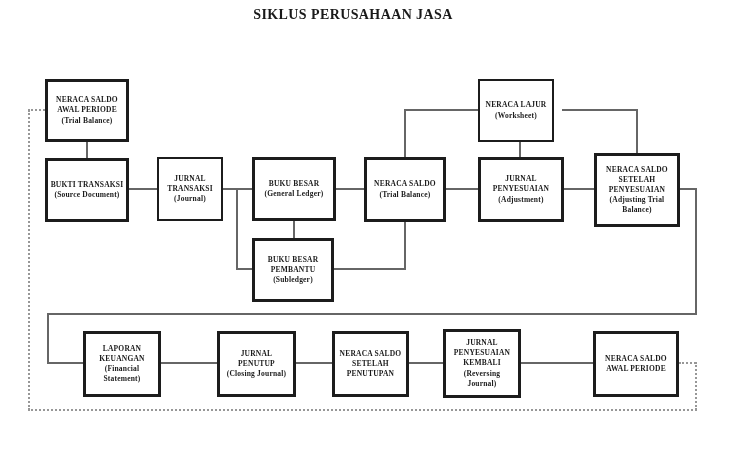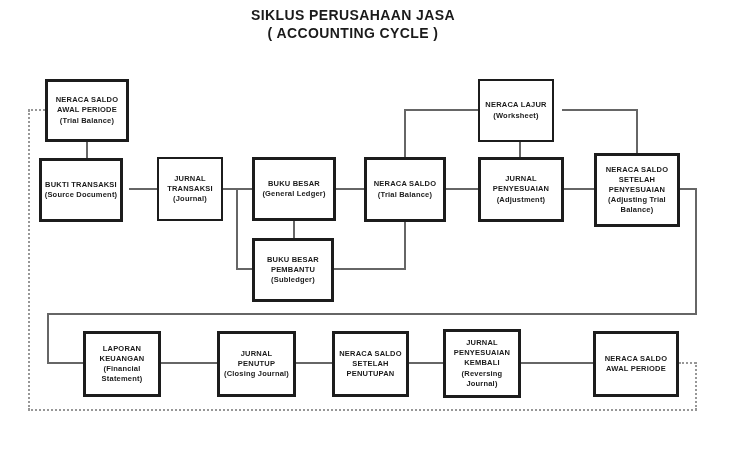--- a/index.html
+++ b/index.html
@@ -1,18 +1,18 @@
 <!DOCTYPE html>
 <html><head>
 <meta charset="utf-8">
 <style>
   html,body { margin:0; padding:0; background:#ffffff; }
   .canvas {
     position:relative; width:750px; height:450px; background:#ffffff;
-    font-family:Liberation Sans, sans-serif; overflow:hidden;
+    font-family:Liberation Serif, serif; overflow:hidden;
   }
   .title {
     position:absolute; left:0; top:6px; width:706px; text-align:center;
     font-weight:bold; font-size:14px; line-height:18px; letter-spacing:0.4px;
     color:#1a1a1a;
   }
   .box {
     position:absolute; box-sizing:border-box; border:3px solid #1c1c1c;
     background:#ffffff; display:flex; align-items:center; justify-content:center;
     text-align:center; font-size:7.5px; font-weight:bold; color:#1a1a1a;
@@ -24,27 +24,26 @@
   .dhline { position:absolute; height:0; border-top:2px dotted #979797; }
   .dvline { position:absolute; width:0; border-left:2px dotted #979797; }
 </style>
 </head>
 <body>
 
 <div class="canvas">
 
   <div class="title">
     <div>SIKLUS PERUSAHAAN JASA</div>
-    <div>( ACCOUNTING CYCLE )</div>
   </div>
 
   <div class="box" style="left:45px;top:79px;width:84px;height:63px">NERACA SALDO
 AWAL PERIODE
 (Trial Balance)</div>
-  <div class="box" style="left:39px;top:158px;width:84px;height:64px">BUKTI TRANSAKSI
+  <div class="box" style="left:45px;top:158px;width:84px;height:64px">BUKTI TRANSAKSI
 (Source Document)</div>
   <div class="box thin" style="left:157px;top:157px;width:66px;height:64px">JURNAL
 TRANSAKSI
 (Journal)</div>
   <div class="box" style="left:252px;top:157px;width:84px;height:64px">BUKU BESAR
 (General Ledger)</div>
   <div class="box" style="left:252px;top:238px;width:82px;height:64px">BUKU BESAR
 PEMBANTU
 (Subledger)</div>
   <div class="box" style="left:364px;top:157px;width:82px;height:65px">NERACA SALDO

